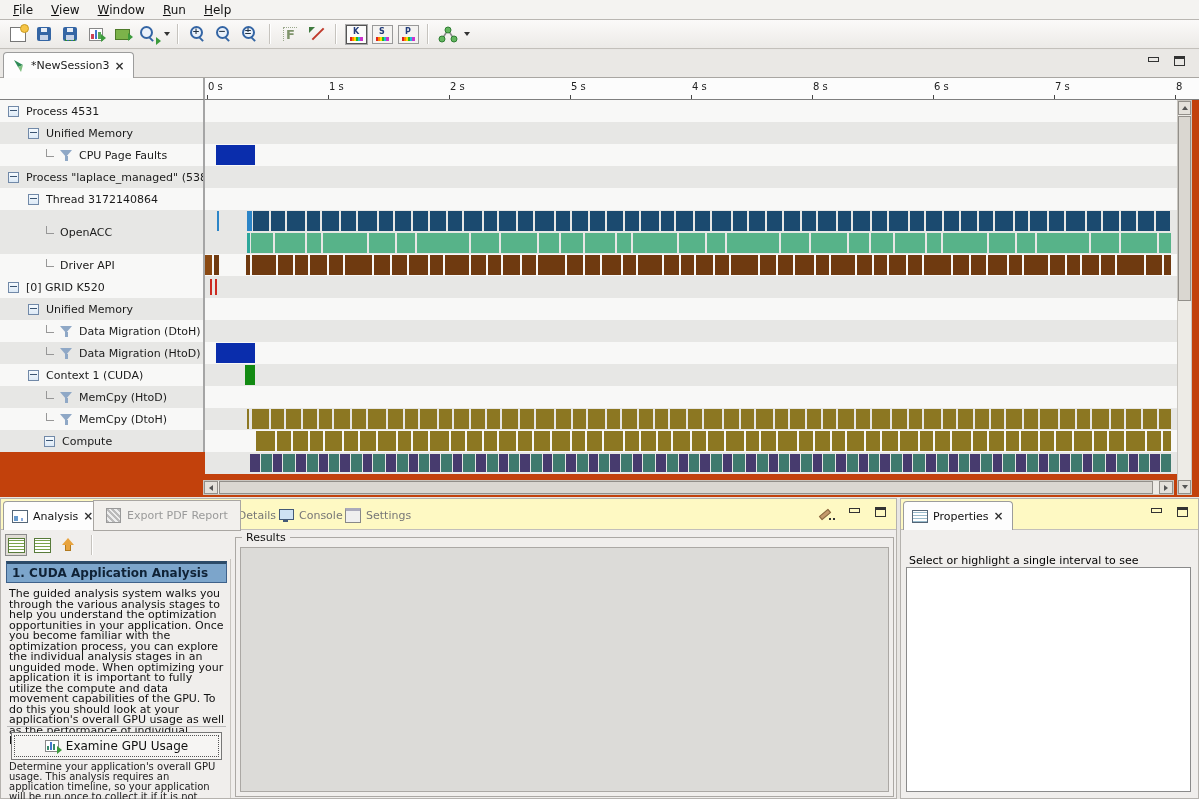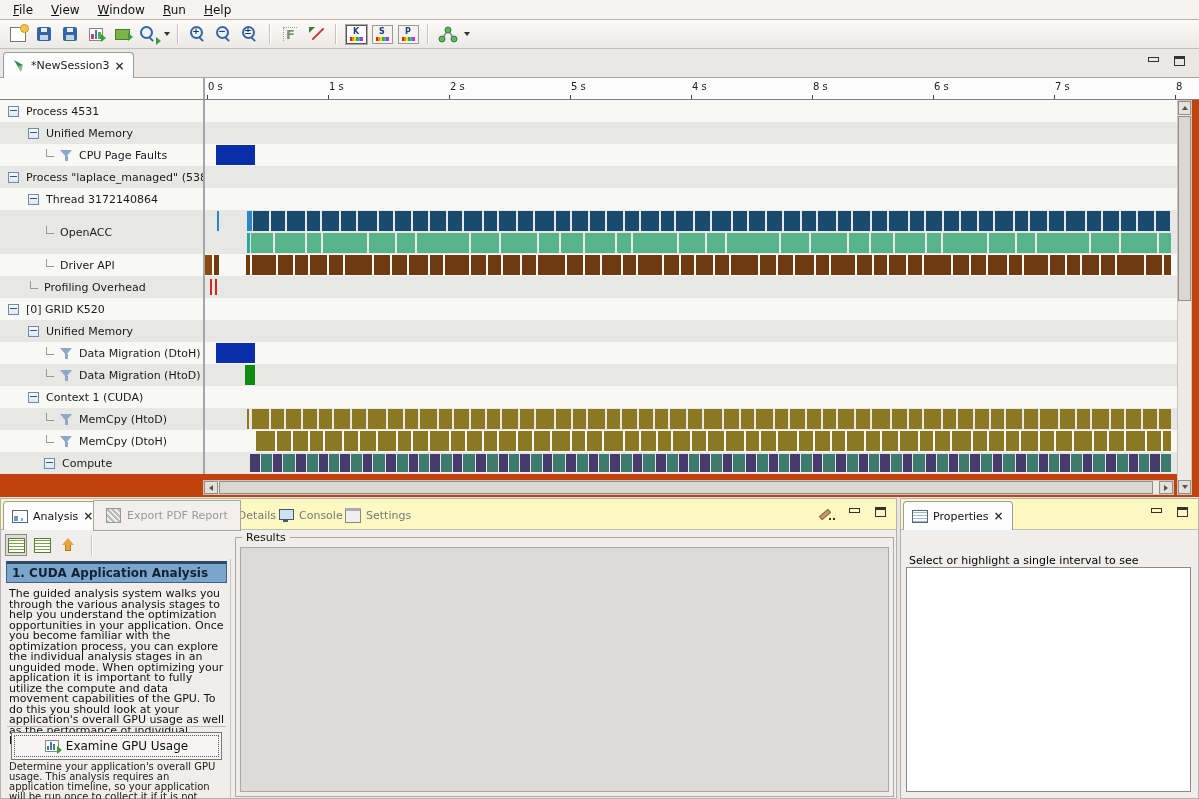--- a/index.html
+++ b/index.html
@@ -306,24 +306,20 @@
           <span class="minus"></span>
           <span class="lbl">Thread 3172140864</span>
         </div>
         <div class="lrow dark" style="height: 44px; padding-left: 46px;">
           <span class="elbow"></span>
           <span class="lbl">OpenACC</span>
         </div>
         <div class="lrow light" style="height: 22px; padding-left: 46px;">
           <span class="elbow"></span>
           <span class="lbl">Driver API</span>
-        </div>
-        <div class="lrow dark" style="height: 22px; padding-left: 30px;">
-          <span class="elbow"></span>
-          <span class="lbl">Profiling Overhead</span>
         </div>
         <div class="lrow light" style="height: 22px; padding-left: 8px;">
           <span class="minus"></span>
           <span class="lbl">[0] GRID K520</span>
         </div>
         <div class="lrow dark" style="height: 22px; padding-left: 28px;">
           <span class="minus"></span>
           <span class="lbl">Unified Memory</span>
         </div>
         <div class="lrow light" style="height: 22px; padding-left: 46px;">

